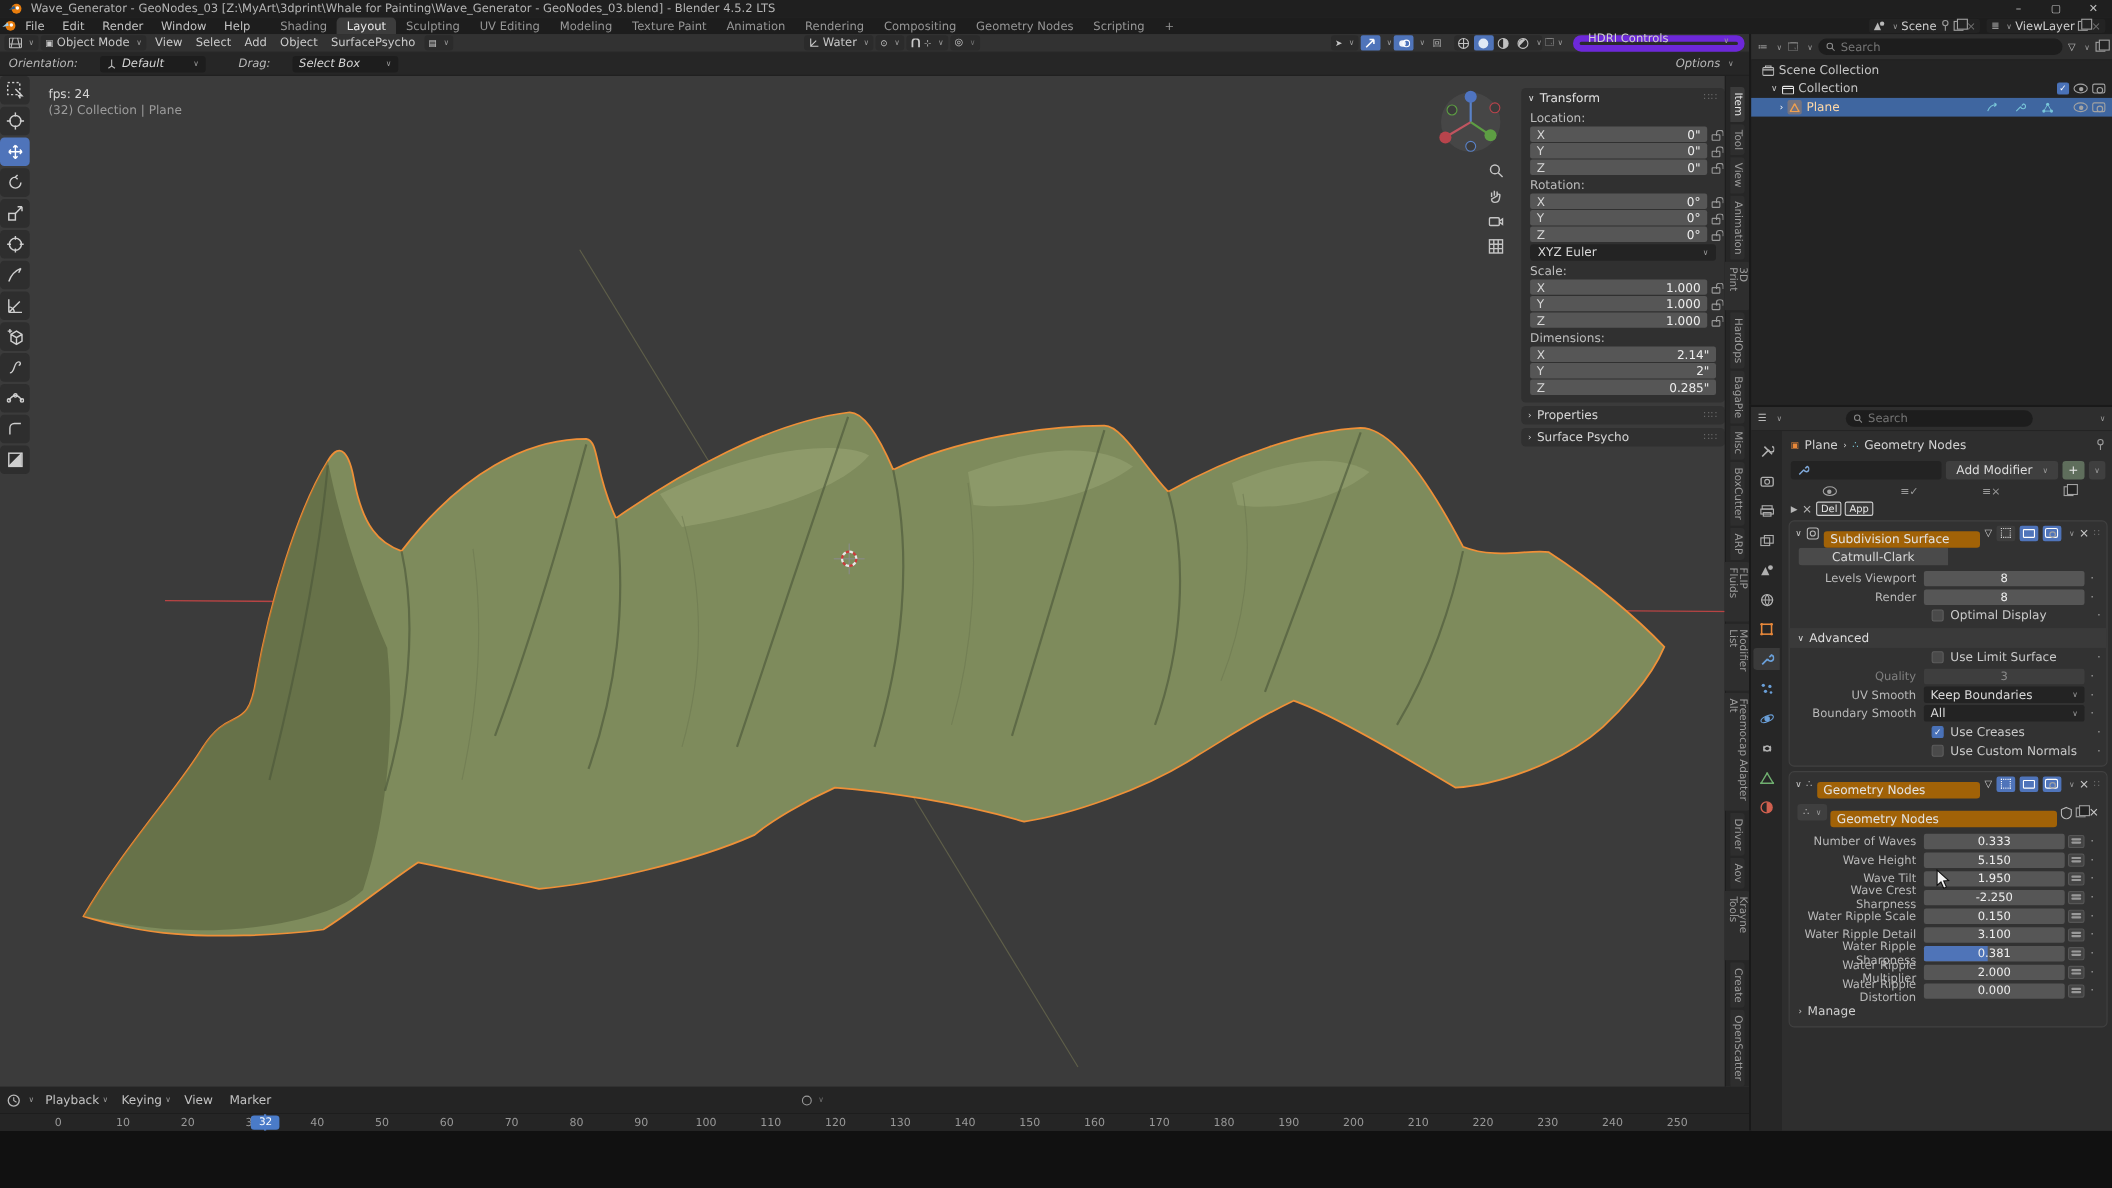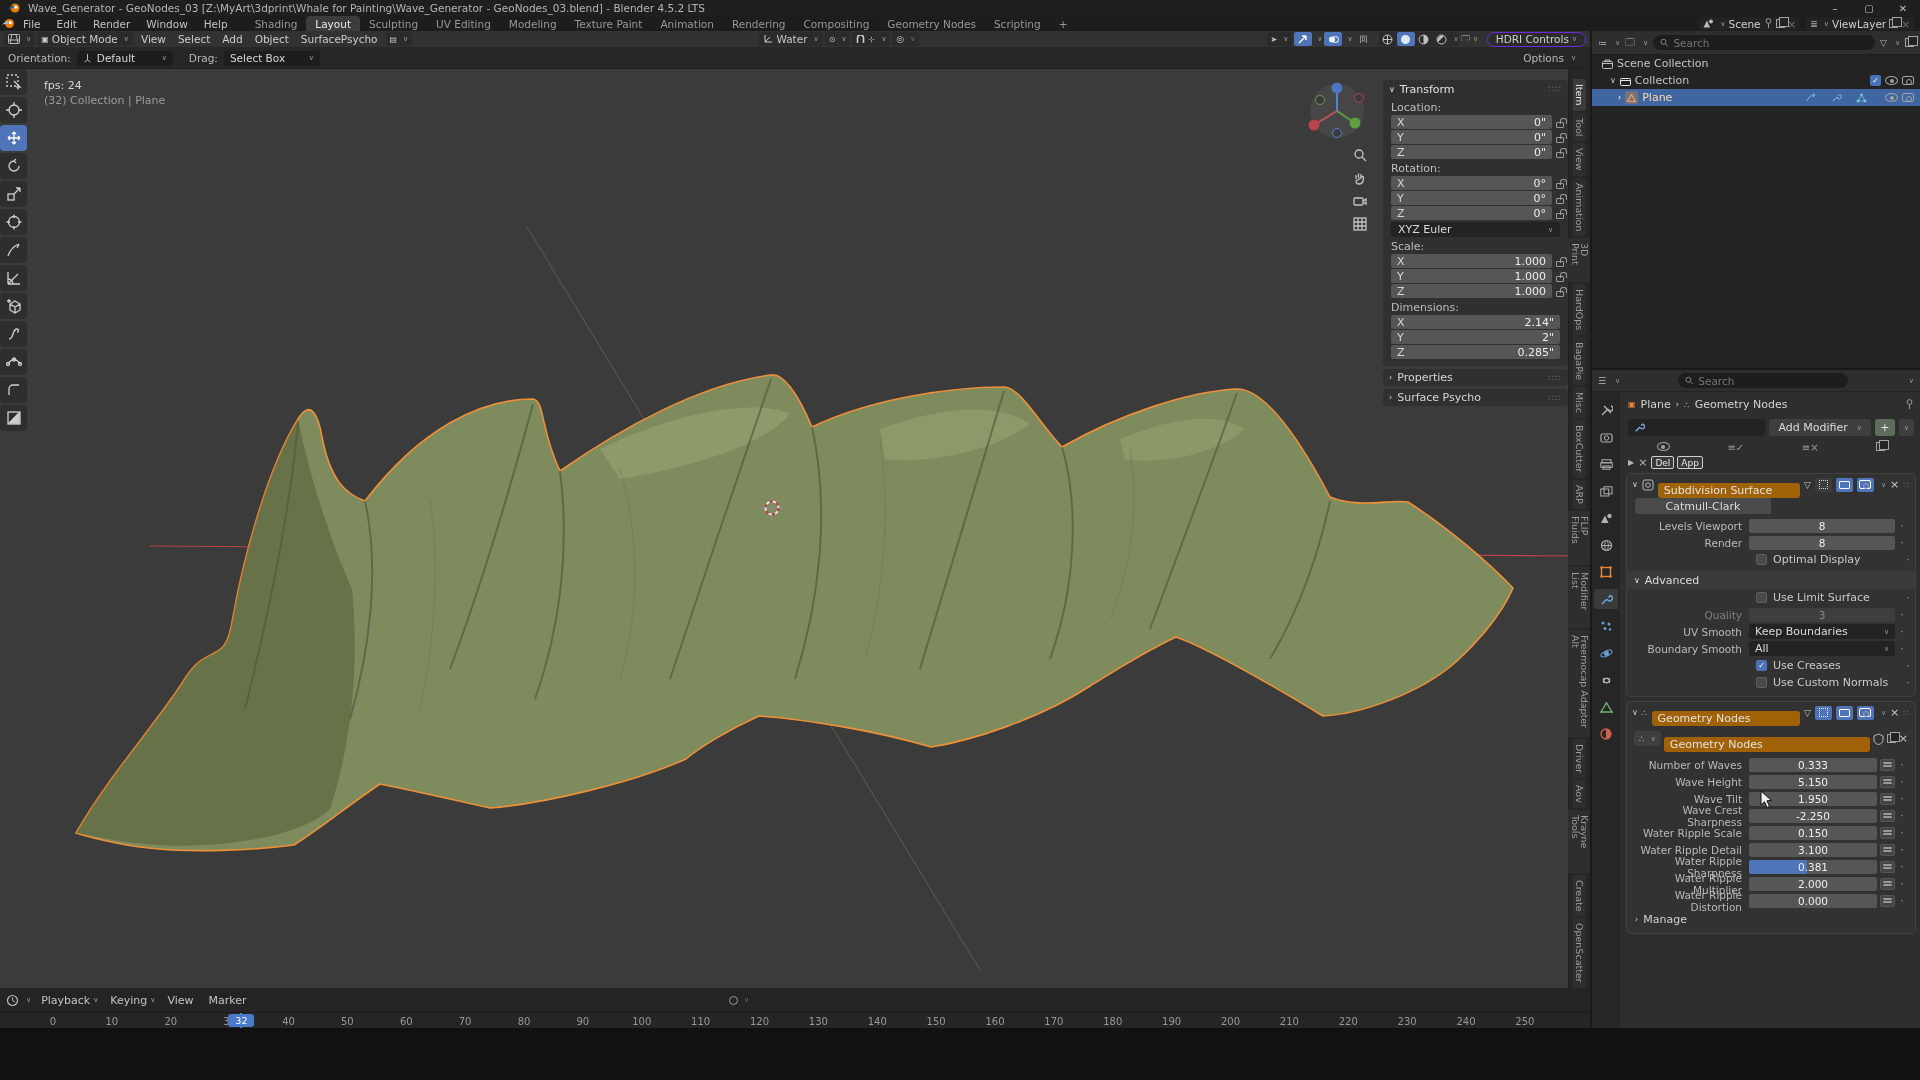--- a/index.html
+++ b/index.html
@@ -19,22 +19,22 @@
 .wstabs{display:flex;margin-left:10px;height:15px;}
 .wstab{padding:0 9px;color:#979797;display:flex;align-items:center;border-radius:4px 4px 0 0;}
 .wstab.active{background:#3c3c3c;color:#e9e9e9;}
 .scenewidget{display:flex;align-items:center;background:#232323;border-radius:3px;height:13px;padding:0 4px;gap:3px;color:#cfcfcf;}
 
 #vph{left:0;top:31px;width:1590px;height:17px;background:#323232;display:flex;align-items:center;gap:2px;padding:0 4px;font-size:10.5px;border-bottom:1px solid #272727;}
 #vph .menu{padding:0 6px;color:#cccccc;}
 .hbtn{display:flex;align-items:center;background:#2b2b2b;border-radius:3px;height:14px;padding:0 4px;gap:3px;}
 .iconbtn{width:18px;height:14px;border-radius:2px;display:flex;align-items:center;justify-content:center;color:#c2c2c2;font-size:9px;}
 .iconbtn.on{background:#4f74ba;color:#fff;}
-#hdri{margin-left:6px;background:#2b2b2b;border:1px solid #6d28d9;border-radius:8px;height:15px;display:flex;align-items:center;padding:0 8px;color:#d0d0d0;}
-#toolsettings{left:0;top:48px;width:1590px;height:21px;background:#262626;display:flex;align-items:center;gap:6px;padding:0 8px;font-size:10.5px;color:#b9b9b9;border-bottom:1px solid #1f1f1f;}
+#hdri{margin-left:6px;background:#2b2b2b;border:6px solid #6d28d9;border-radius:8px;height:15px;display:flex;align-items:flex-end;padding:0 8px;color:#d0d0d0;gap:47px;}
+#toolsettings{left:0;top:48px;width:1590px;height:21px;background:#262626;display:flex;align-items:center;gap:20px;padding:0 8px;font-size:10.5px;color:#b9b9b9;border-bottom:1px solid #1f1f1f;font-style:italic;}
 .tsdd{background:#1d1d1d;border-radius:3px;height:15px;display:flex;align-items:center;padding:0 6px;gap:5px;color:#d6d6d6;min-width:96px;}
 
 #viewport{left:0;top:69px;width:1590px;height:919px;background:#3b3b3b;overflow:hidden;}
 #vpsvg{position:absolute;left:0;top:0;}
 #fps{left:44px;top:10px;color:#d6d6d6;}
 #ctxline{left:44px;top:25px;color:#9c9c9c;}
 #lefttools{left:6px;top:12px;display:flex;flex-direction:column;gap:2px;}
 .tool{width:27px;height:26px;background:#2e2e2e;border-radius:4px;display:flex;align-items:center;justify-content:center;color:#cdcdcd;}
 .tool.active{background:#4f74ba;color:#fff;}
 .tool svg{stroke:#cfcfcf;fill:none;stroke-width:1.3;}

